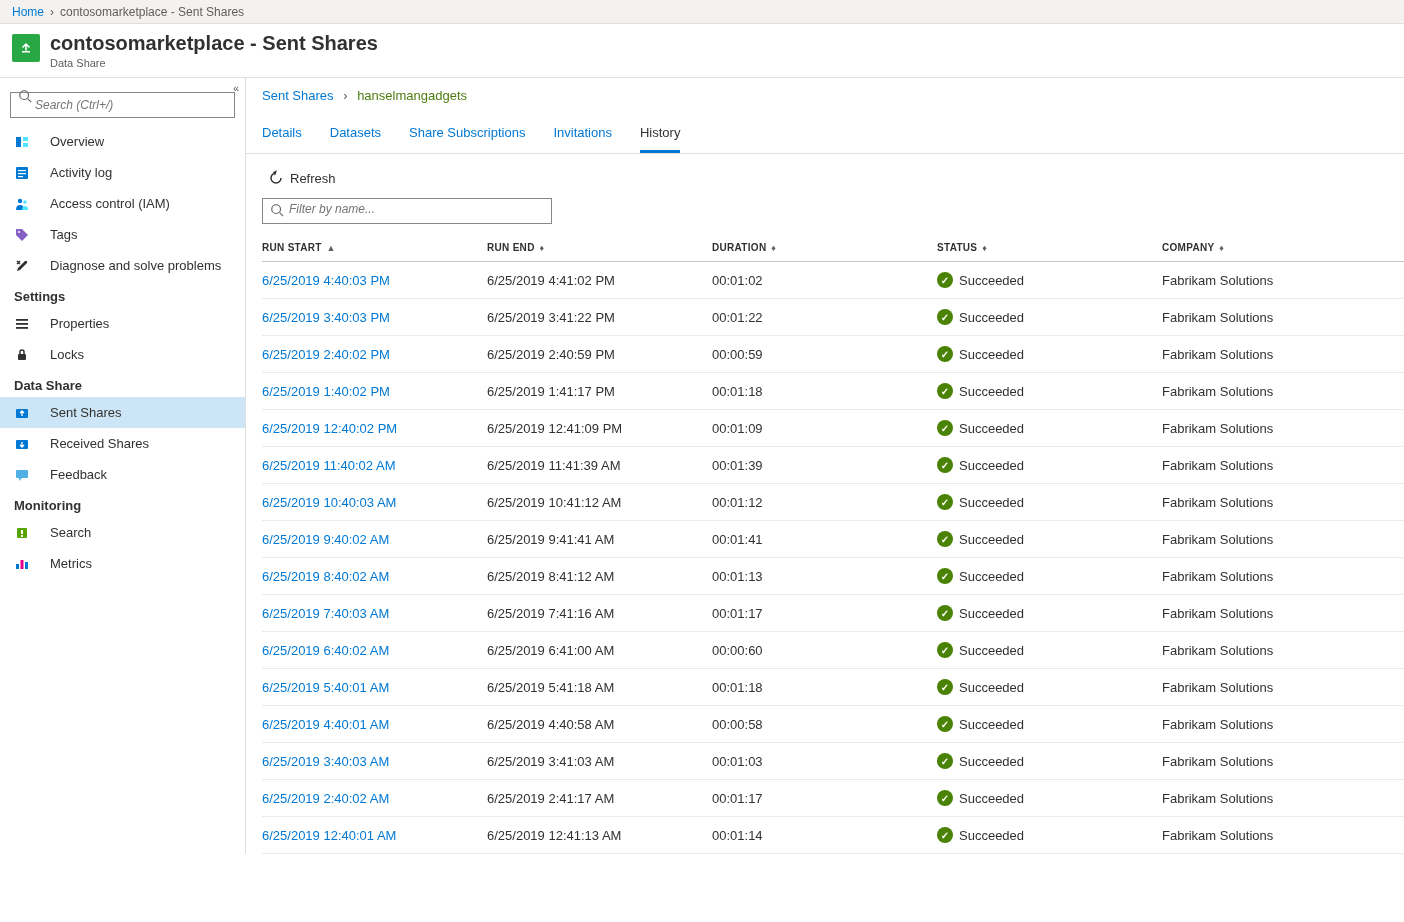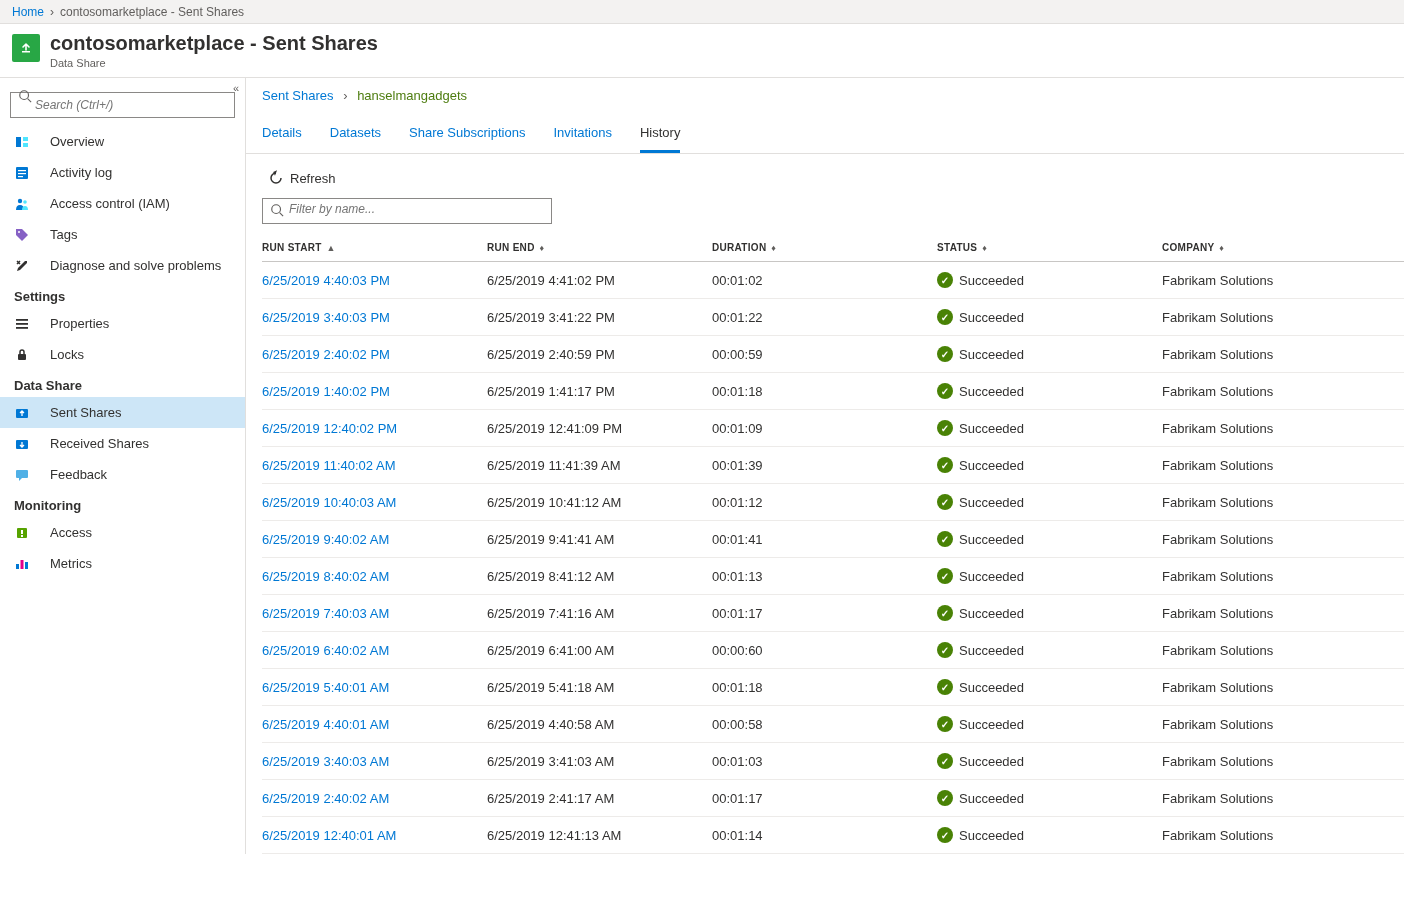--- a/index.html
+++ b/index.html
@@ -205,21 +205,21 @@
 
     <div class="navgroup">Monitoring</div>
     <div class="navitem">
       <span class="nicon">
           <svg width="16" height="16" viewBox="0 0 16 16">
             <rect x="3" y="3" width="10" height="10" rx="1" fill="#57a300"></rect>
             <rect x="7" y="5" width="2" height="4" fill="#fff"></rect>
             <rect x="7" y="10" width="2" height="2" fill="#fff"></rect>
           </svg>
         </span>
-      <span>Access</span>
+      <span>Search</span>
     </div>
     <div class="navitem">
       <span class="nicon">
           <svg width="16" height="16" viewBox="0 0 16 16">
             <rect x="2" y="8" width="3" height="5" fill="#0078d4"></rect>
             <rect x="6.5" y="4" width="3" height="9" fill="#e3008c"></rect>
             <rect x="11" y="6" width="3" height="7" fill="#0078d4"></rect>
           </svg>
         </span>
       <span>Metrics</span>

